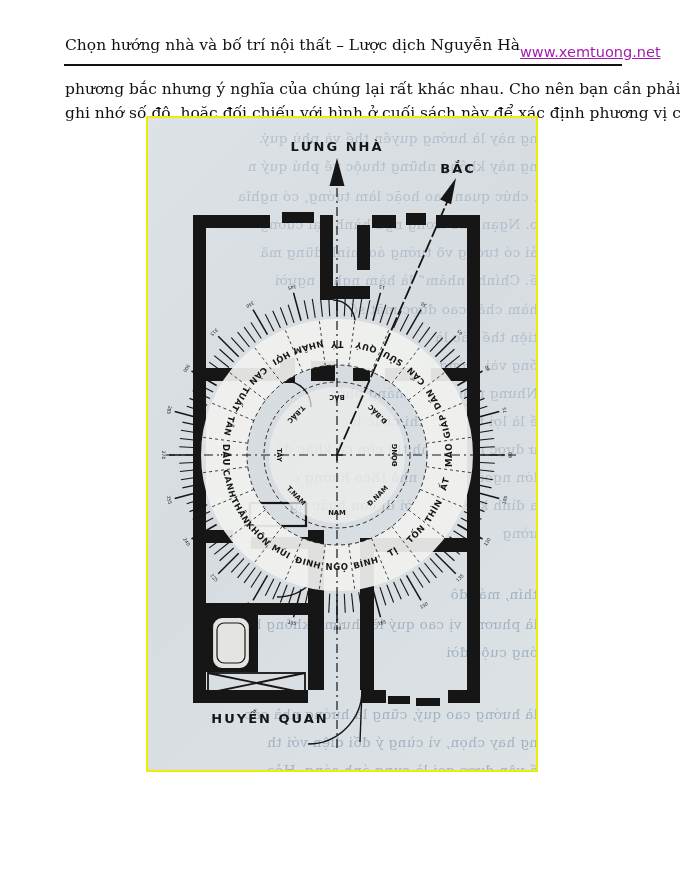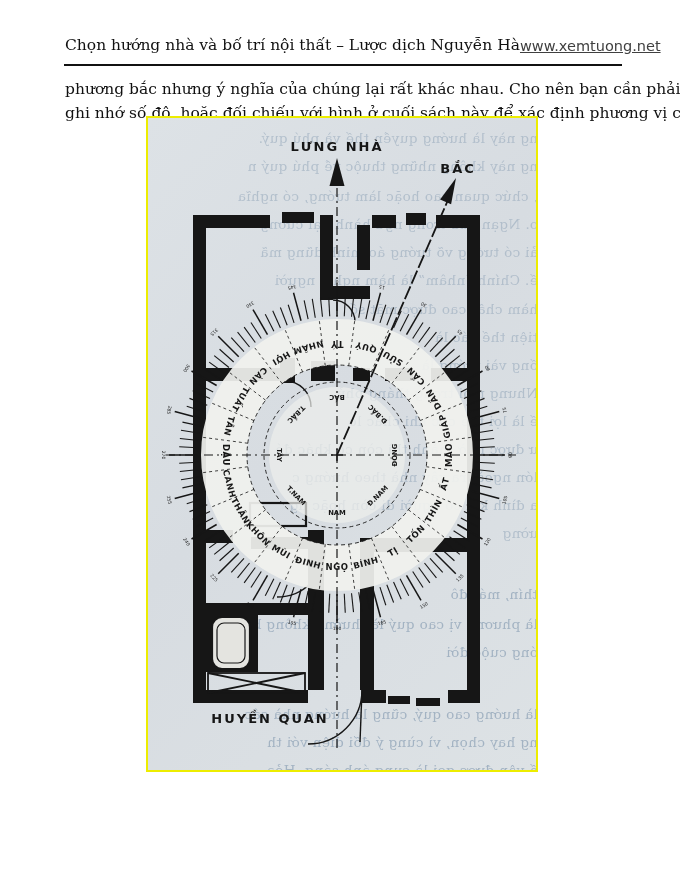--- a/index.html
+++ b/index.html
@@ -3,24 +3,24 @@
 <meta charset="utf-8">
 <style>
   html,body{margin:0;padding:0;}
   body{
     width:680px;height:880px;position:relative;overflow:hidden;
     background:#ffffff;
     font-family:"DejaVu Serif","Liberation Serif",serif;
     color:#111;
   }
   
-  .header{position:absolute;left:65px;top:36px;width:557px;display:flex;align-items:flex-end;font-size:15.5px;}
+  .header{position:absolute;left:65px;top:36px;width:557px;display:flex;align-items:flex-start;font-size:15.5px;}
   .header .title{white-space:nowrap;}
   .header .spacer{flex:1;}
-  .header .link{color:#404040;text-decoration:underline;font-family:"DejaVu Sans","Liberation Sans",sans-serif;font-size:14.5px;cursor:pointer;}
+  .header .link{color:#a21caf;text-decoration:underline;font-family:"DejaVu Sans","Liberation Sans",sans-serif;font-size:14.5px;cursor:pointer;margin-top:8px;}
   .rule{position:absolute;left:64px;top:64px;width:558px;border-top:2px solid #111;}
   
   .bodytext{position:absolute;left:65px;top:77px;width:560px;font-size:15.5px;line-height:1.55;}
   .bodytext div{white-space:nowrap;}
   
   .scan{
     position:absolute;left:148px;top:118px;width:388px;height:652px;
     background:linear-gradient(135deg,#dde2e6 0%,#d7dce1 45%,#dde2e5 100%);
     outline:2px solid #eded00;
     overflow:hidden;

